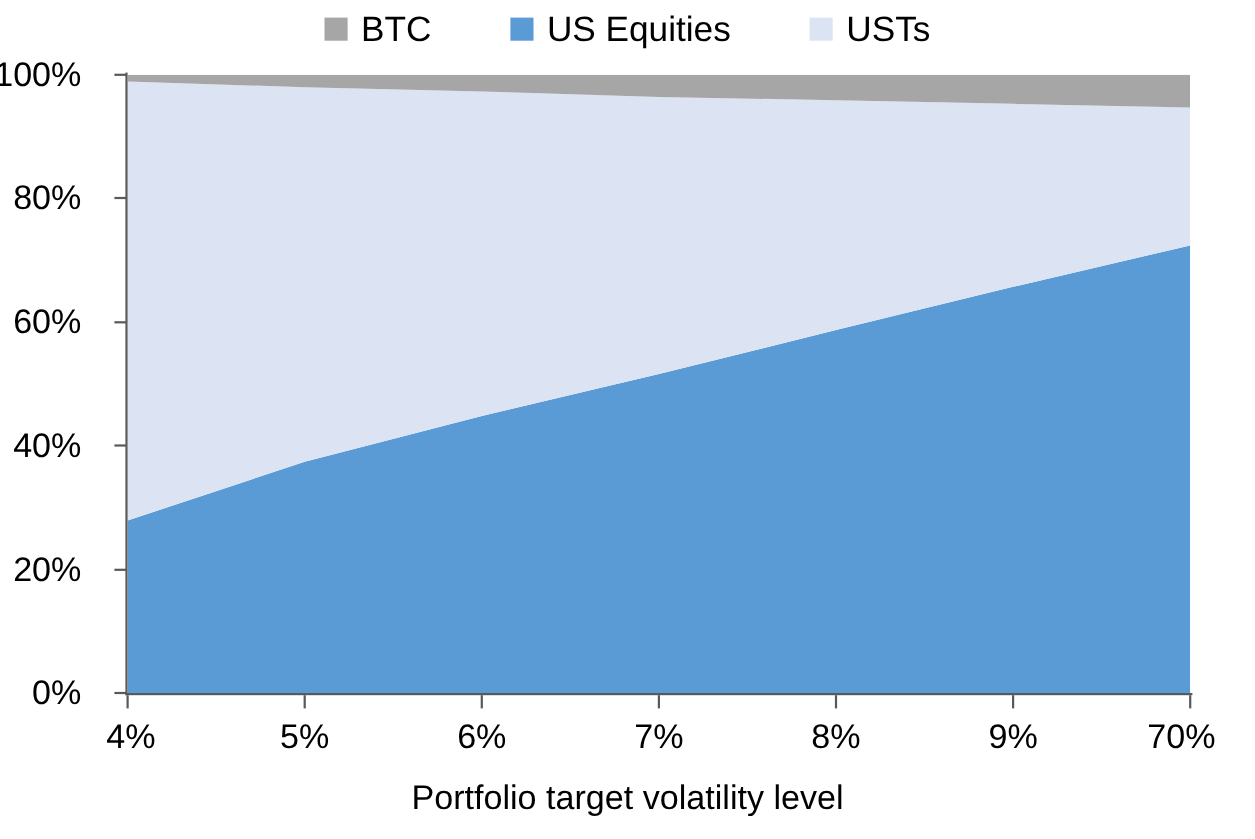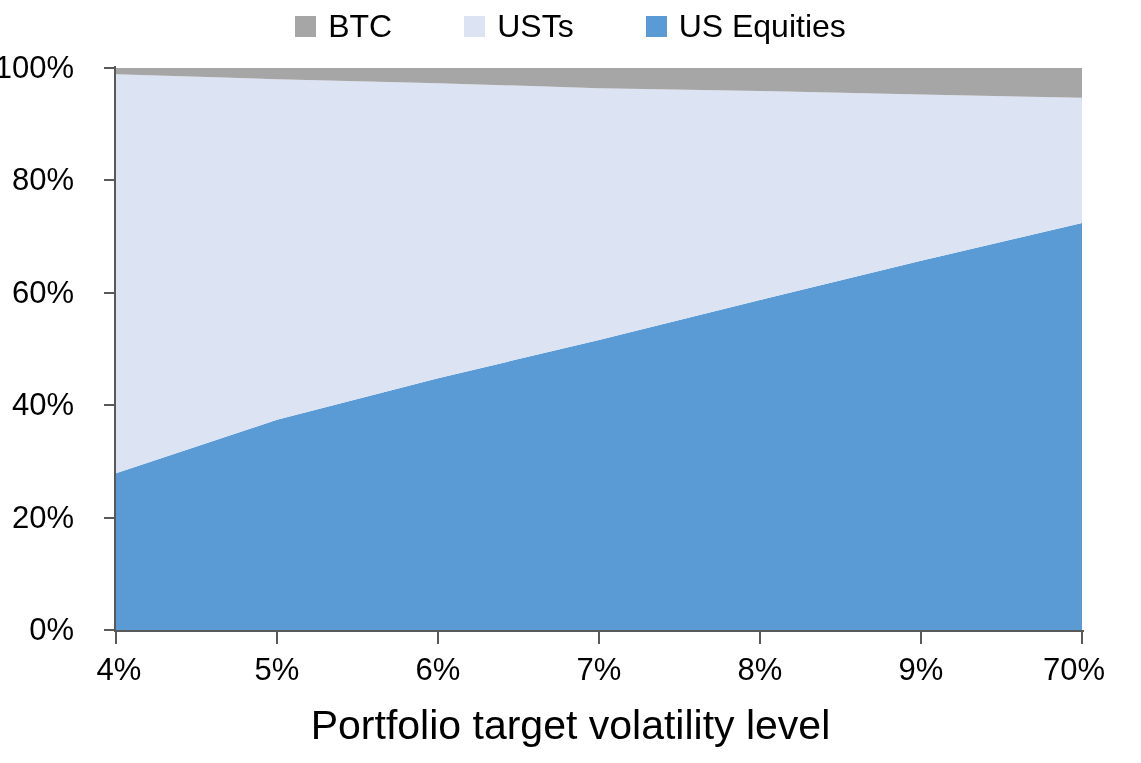--- a/index.html
+++ b/index.html
@@ -113,42 +113,42 @@
     white-space: nowrap;
     color: #000000;
     transform: translateX(-50%);
   }
   .x-axis-title {
     position: absolute;
     left: 0;
     top: 708px;
     width: 1141px;
     text-align: center;
-    font-size: 41px;
+    font-size: 31px;
     line-height: 34px;
     color: #000000;
   }
 </style>
 </head>
 <body>
 
 <div id="chart-root">
 
   <div class="legend">
     <div class="legend-item">
       <span class="legend-swatch" id="sw0" style="background: rgb(166, 166, 166);"></span>
       <span class="legend-label">BTC</span>
     </div>
     <div class="legend-item">
+      <span class="legend-swatch" id="sw2" style="background: rgb(91, 155, 213);"></span>
+      <span class="legend-label">US Equities</span>
+    </div>
+    <div class="legend-item">
       <span class="legend-swatch" id="sw1" style="background: rgb(220, 227, 242);"></span>
       <span class="legend-label">USTs</span>
-    </div>
-    <div class="legend-item">
-      <span class="legend-swatch" id="sw2" style="background: rgb(91, 155, 213);"></span>
-      <span class="legend-label">US Equities</span>
     </div>
   </div>
 
   <div class="plot-wrap">
     <svg class="plot-svg" viewBox="0 0 966 562" preserveAspectRatio="none">
       <polygon id="area-equities" points="0.00,405.20 161.00,351.81 322.00,310.22 483.00,272.01 644.00,232.11 805.00,192.77 966.00,155.11 966.00,562.00 805.00,562.00 644.00,562.00 483.00,562.00 322.00,562.00 161.00,562.00 0.00,562.00" fill="#5B9BD5"></polygon>
       <polygon id="area-usts" points="0.00,6.18 161.00,11.24 322.00,15.17 483.00,20.23 644.00,23.04 805.00,26.41 966.00,29.79 966.00,155.11 805.00,192.77 644.00,232.11 483.00,272.01 322.00,310.22 161.00,351.81 0.00,405.20" fill="#DCE3F2"></polygon>
       <polygon id="area-btc" points="0.00,0.00 161.00,0.00 322.00,0.00 483.00,0.00 644.00,0.00 805.00,-0.00 966.00,0.00 966.00,29.79 805.00,26.41 644.00,23.04 483.00,20.23 322.00,15.17 161.00,11.24 0.00,6.18" fill="#A6A6A6"></polygon>
     </svg>
   </div>

